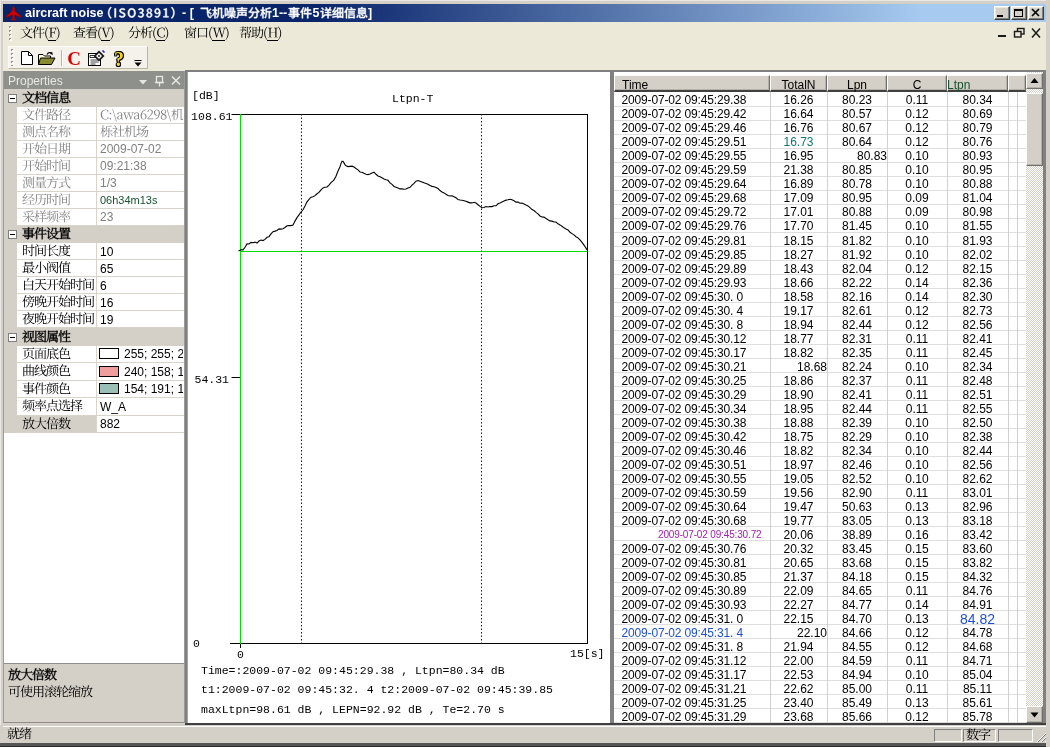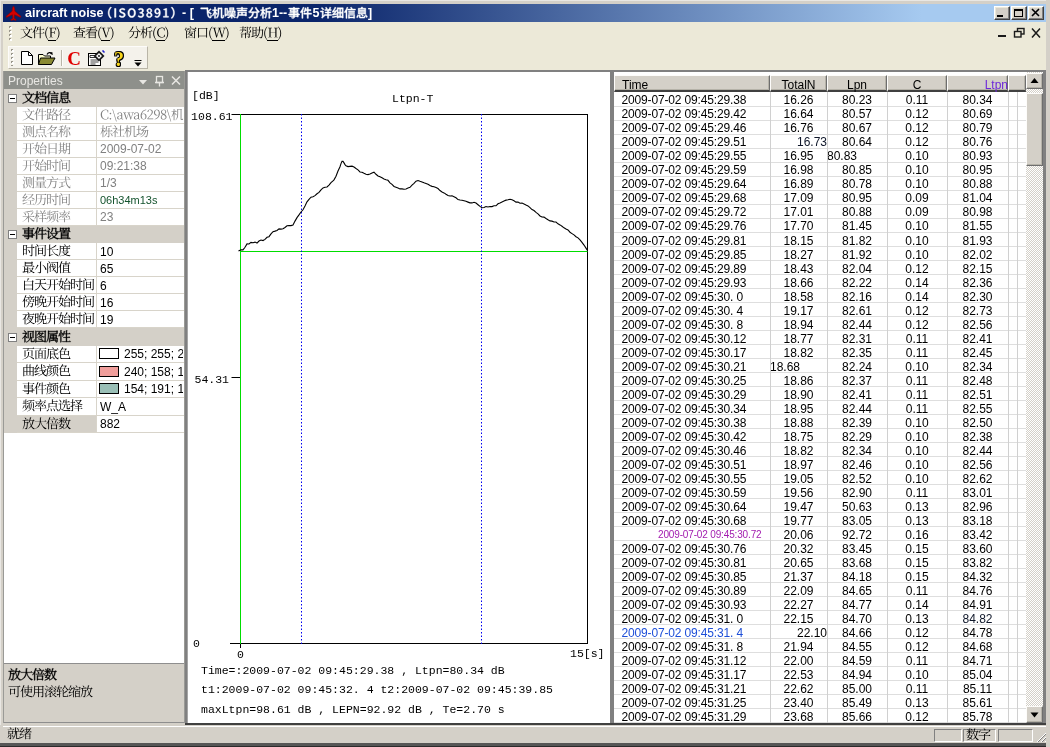--- a/index.html
+++ b/index.html
@@ -704,54 +704,54 @@
 <div style="position:absolute;left:614px;top:72px;width:429px;height:651px;background:#fff"></div>
 <div style="position:absolute;left:614px;top:75px;width:156px;height:17px;background:#d4d0c8;border:1px solid;border-color:#fdfcfa #6e6e6e #404040 #fdfcfa;border-bottom-width:2px;box-shadow:inset -1px -1px 0 #b5b2a8"></div>
 <div style="position:absolute;left:614px;top:78.6px;width:156px;height:12px;font-size:12px;line-height:12px;color:#000;padding-left:8px;text-align:left">Time</div>
 <div style="position:absolute;left:770px;top:75px;width:57px;height:17px;background:#d4d0c8;border:1px solid;border-color:#fdfcfa #6e6e6e #404040 #fdfcfa;border-bottom-width:2px;box-shadow:inset -1px -1px 0 #b5b2a8"></div>
 <div style="position:absolute;left:770px;top:78.6px;width:57px;height:12px;font-size:12px;line-height:12px;color:#000;text-align:center">TotalN</div>
 <div style="position:absolute;left:827px;top:75px;width:60px;height:17px;background:#d4d0c8;border:1px solid;border-color:#fdfcfa #6e6e6e #404040 #fdfcfa;border-bottom-width:2px;box-shadow:inset -1px -1px 0 #b5b2a8"></div>
 <div style="position:absolute;left:827px;top:78.6px;width:60px;height:12px;font-size:12px;line-height:12px;color:#000;text-align:center">Lpn</div>
 <div style="position:absolute;left:887px;top:75px;width:60px;height:17px;background:#d4d0c8;border:1px solid;border-color:#fdfcfa #6e6e6e #404040 #fdfcfa;border-bottom-width:2px;box-shadow:inset -1px -1px 0 #b5b2a8"></div>
 <div style="position:absolute;left:887px;top:78.6px;width:60px;height:12px;font-size:12px;line-height:12px;color:#000;text-align:center">C</div>
 <div style="position:absolute;left:947px;top:75px;width:61px;height:17px;background:#d4d0c8;border:1px solid;border-color:#fdfcfa #6e6e6e #404040 #fdfcfa;border-bottom-width:2px;box-shadow:inset -1px -1px 0 #b5b2a8"></div>
-<div style="position:absolute;left:947px;top:78.6px;width:61px;height:12px;font-size:12px;line-height:12px;color:#6d28d9;text-align:right">Ltpn</div>
+<div style="position:absolute;left:947px;top:78.6px;width:61px;height:12px;font-size:12px;line-height:12px;color:#14532d;text-align:left">Ltpn</div>
 <div style="position:absolute;left:1008px;top:75px;width:18px;height:17px;background:#d4d0c8;border:1px solid;border-color:#fdfcfa #6e6e6e #404040 #fdfcfa;border-bottom-width:2px;box-shadow:inset -1px -1px 0 #b5b2a8"></div>
 <div style="position:absolute;left:621.5px;top:94.3px;width:160px;height:12px;font-size:12px;line-height:12px;color:#000;white-space:pre;letter-spacing:-0.15px">2009-07-02 09:45:29.38</div>
 <div style="position:absolute;left:770px;top:94.3px;width:57px;height:12px;font-size:12px;line-height:12px;color:#000;text-align:center">16.26</div>
 <div style="position:absolute;left:827px;top:94.3px;width:60px;height:12px;font-size:12px;line-height:12px;color:#000;text-align:center">80.23</div>
 <div style="position:absolute;left:887px;top:94.3px;width:60px;height:12px;font-size:12px;line-height:12px;color:#000;text-align:center">0.11</div>
 <div style="position:absolute;left:947px;top:94.3px;width:61px;height:12px;font-size:12px;line-height:12px;color:#000;text-align:center">80.34</div>
 <div style="position:absolute;left:614px;top:105.52px;width:412px;height:1px;background:#dedede"></div>
 <div style="position:absolute;left:621.5px;top:108.32px;width:160px;height:12px;font-size:12px;line-height:12px;color:#000;white-space:pre;letter-spacing:-0.15px">2009-07-02 09:45:29.42</div>
 <div style="position:absolute;left:770px;top:108.32px;width:57px;height:12px;font-size:12px;line-height:12px;color:#000;text-align:center">16.64</div>
 <div style="position:absolute;left:827px;top:108.32px;width:60px;height:12px;font-size:12px;line-height:12px;color:#000;text-align:center">80.57</div>
 <div style="position:absolute;left:887px;top:108.32px;width:60px;height:12px;font-size:12px;line-height:12px;color:#000;text-align:center">0.12</div>
 <div style="position:absolute;left:947px;top:108.32px;width:61px;height:12px;font-size:12px;line-height:12px;color:#000;text-align:center">80.69</div>
 <div style="position:absolute;left:614px;top:119.54px;width:412px;height:1px;background:#dedede"></div>
 <div style="position:absolute;left:621.5px;top:122.34px;width:160px;height:12px;font-size:12px;line-height:12px;color:#000;white-space:pre;letter-spacing:-0.15px">2009-07-02 09:45:29.46</div>
 <div style="position:absolute;left:770px;top:122.34px;width:57px;height:12px;font-size:12px;line-height:12px;color:#000;text-align:center">16.76</div>
 <div style="position:absolute;left:827px;top:122.34px;width:60px;height:12px;font-size:12px;line-height:12px;color:#000;text-align:center">80.67</div>
 <div style="position:absolute;left:887px;top:122.34px;width:60px;height:12px;font-size:12px;line-height:12px;color:#000;text-align:center">0.12</div>
 <div style="position:absolute;left:947px;top:122.34px;width:61px;height:12px;font-size:12px;line-height:12px;color:#000;text-align:center">80.79</div>
 <div style="position:absolute;left:614px;top:133.56px;width:412px;height:1px;background:#dedede"></div>
 <div style="position:absolute;left:621.5px;top:136.36px;width:160px;height:12px;font-size:12px;line-height:12px;color:#000;white-space:pre;letter-spacing:-0.15px">2009-07-02 09:45:29.51</div>
-<div style="position:absolute;left:770px;top:136.36px;width:57px;height:12px;font-size:12px;line-height:12px;color:#0f172a;text-align:right">16.73</div>
+<div style="position:absolute;left:770px;top:136.36px;width:57px;height:12px;font-size:12px;line-height:12px;color:#0f766e;text-align:center">16.73</div>
 <div style="position:absolute;left:827px;top:136.36px;width:60px;height:12px;font-size:12px;line-height:12px;color:#000;text-align:center">80.64</div>
 <div style="position:absolute;left:887px;top:136.36px;width:60px;height:12px;font-size:12px;line-height:12px;color:#000;text-align:center">0.12</div>
 <div style="position:absolute;left:947px;top:136.36px;width:61px;height:12px;font-size:12px;line-height:12px;color:#000;text-align:center">80.76</div>
 <div style="position:absolute;left:614px;top:147.58px;width:412px;height:1px;background:#dedede"></div>
 <div style="position:absolute;left:621.5px;top:150.38px;width:160px;height:12px;font-size:12px;line-height:12px;color:#000;white-space:pre;letter-spacing:-0.15px">2009-07-02 09:45:29.55</div>
 <div style="position:absolute;left:770px;top:150.38px;width:57px;height:12px;font-size:12px;line-height:12px;color:#000;text-align:center">16.95</div>
-<div style="position:absolute;left:827px;top:150.38px;width:60px;height:12px;font-size:12px;line-height:12px;color:#000;text-align:left">80.83</div>
+<div style="position:absolute;left:827px;top:150.38px;width:60px;height:12px;font-size:12px;line-height:12px;color:#000;text-align:right">80.83</div>
 <div style="position:absolute;left:887px;top:150.38px;width:60px;height:12px;font-size:12px;line-height:12px;color:#000;text-align:center">0.10</div>
 <div style="position:absolute;left:947px;top:150.38px;width:61px;height:12px;font-size:12px;line-height:12px;color:#000;text-align:center">80.93</div>
 <div style="position:absolute;left:614px;top:161.6px;width:412px;height:1px;background:#dedede"></div>
 <div style="position:absolute;left:621.5px;top:164.4px;width:160px;height:12px;font-size:12px;line-height:12px;color:#000;white-space:pre;letter-spacing:-0.15px">2009-07-02 09:45:29.59</div>
-<div style="position:absolute;left:770px;top:164.4px;width:57px;height:12px;font-size:12px;line-height:12px;color:#000;text-align:center">16.98</div>
+<div style="position:absolute;left:770px;top:164.4px;width:57px;height:12px;font-size:12px;line-height:12px;color:#000;text-align:center">21.38</div>
 <div style="position:absolute;left:827px;top:164.4px;width:60px;height:12px;font-size:12px;line-height:12px;color:#000;text-align:center">80.85</div>
 <div style="position:absolute;left:887px;top:164.4px;width:60px;height:12px;font-size:12px;line-height:12px;color:#000;text-align:center">0.10</div>
 <div style="position:absolute;left:947px;top:164.4px;width:61px;height:12px;font-size:12px;line-height:12px;color:#000;text-align:center">80.95</div>
 <div style="position:absolute;left:614px;top:175.62px;width:412px;height:1px;background:#dedede"></div>
 <div style="position:absolute;left:621.5px;top:178.42px;width:160px;height:12px;font-size:12px;line-height:12px;color:#000;white-space:pre;letter-spacing:-0.15px">2009-07-02 09:45:29.64</div>
 <div style="position:absolute;left:770px;top:178.42px;width:57px;height:12px;font-size:12px;line-height:12px;color:#000;text-align:center">16.89</div>
 <div style="position:absolute;left:827px;top:178.42px;width:60px;height:12px;font-size:12px;line-height:12px;color:#000;text-align:center">80.78</div>
 <div style="position:absolute;left:887px;top:178.42px;width:60px;height:12px;font-size:12px;line-height:12px;color:#000;text-align:center">0.10</div>
 <div style="position:absolute;left:947px;top:178.42px;width:61px;height:12px;font-size:12px;line-height:12px;color:#000;text-align:center">80.88</div>
 <div style="position:absolute;left:614px;top:189.64px;width:412px;height:1px;background:#dedede"></div>
@@ -821,21 +821,21 @@
 <div style="position:absolute;left:887px;top:332.64px;width:60px;height:12px;font-size:12px;line-height:12px;color:#000;text-align:center">0.11</div>
 <div style="position:absolute;left:947px;top:332.64px;width:61px;height:12px;font-size:12px;line-height:12px;color:#000;text-align:center">82.41</div>
 <div style="position:absolute;left:614px;top:343.86px;width:412px;height:1px;background:#dedede"></div>
 <div style="position:absolute;left:621.5px;top:346.66px;width:160px;height:12px;font-size:12px;line-height:12px;color:#000;white-space:pre;letter-spacing:-0.15px">2009-07-02 09:45:30.17</div>
 <div style="position:absolute;left:770px;top:346.66px;width:57px;height:12px;font-size:12px;line-height:12px;color:#000;text-align:center">18.82</div>
 <div style="position:absolute;left:827px;top:346.66px;width:60px;height:12px;font-size:12px;line-height:12px;color:#000;text-align:center">82.35</div>
 <div style="position:absolute;left:887px;top:346.66px;width:60px;height:12px;font-size:12px;line-height:12px;color:#000;text-align:center">0.11</div>
 <div style="position:absolute;left:947px;top:346.66px;width:61px;height:12px;font-size:12px;line-height:12px;color:#000;text-align:center">82.45</div>
 <div style="position:absolute;left:614px;top:357.88px;width:412px;height:1px;background:#dedede"></div>
 <div style="position:absolute;left:621.5px;top:360.68px;width:160px;height:12px;font-size:12px;line-height:12px;color:#000;white-space:pre;letter-spacing:-0.15px">2009-07-02 09:45:30.21</div>
-<div style="position:absolute;left:770px;top:360.68px;width:57px;height:12px;font-size:12px;line-height:12px;color:#000;text-align:left">18.68</div>
+<div style="position:absolute;left:770px;top:360.68px;width:57px;height:12px;font-size:12px;line-height:12px;color:#000;text-align:right">18.68</div>
 <div style="position:absolute;left:827px;top:360.68px;width:60px;height:12px;font-size:12px;line-height:12px;color:#000;text-align:center">82.24</div>
 <div style="position:absolute;left:887px;top:360.68px;width:60px;height:12px;font-size:12px;line-height:12px;color:#000;text-align:center">0.10</div>
 <div style="position:absolute;left:947px;top:360.68px;width:61px;height:12px;font-size:12px;line-height:12px;color:#000;text-align:center">82.34</div>
 <div style="position:absolute;left:614px;top:371.9px;width:412px;height:1px;background:#dedede"></div>
 <div style="position:absolute;left:621.5px;top:374.7px;width:160px;height:12px;font-size:12px;line-height:12px;color:#000;white-space:pre;letter-spacing:-0.15px">2009-07-02 09:45:30.25</div>
 <div style="position:absolute;left:770px;top:374.7px;width:57px;height:12px;font-size:12px;line-height:12px;color:#000;text-align:center">18.86</div>
 <div style="position:absolute;left:827px;top:374.7px;width:60px;height:12px;font-size:12px;line-height:12px;color:#000;text-align:center">82.37</div>
 <div style="position:absolute;left:887px;top:374.7px;width:60px;height:12px;font-size:12px;line-height:12px;color:#000;text-align:center">0.11</div>
 <div style="position:absolute;left:947px;top:374.7px;width:61px;height:12px;font-size:12px;line-height:12px;color:#000;text-align:center">82.48</div>
 <div style="position:absolute;left:614px;top:385.92px;width:412px;height:1px;background:#dedede"></div>
@@ -894,21 +894,21 @@
 <div style="position:absolute;left:947px;top:500.88px;width:61px;height:12px;font-size:12px;line-height:12px;color:#000;text-align:center">82.96</div>
 <div style="position:absolute;left:614px;top:512.1px;width:412px;height:1px;background:#dedede"></div>
 <div style="position:absolute;left:621.5px;top:514.9px;width:160px;height:12px;font-size:12px;line-height:12px;color:#000;white-space:pre;letter-spacing:-0.15px">2009-07-02 09:45:30.68</div>
 <div style="position:absolute;left:770px;top:514.9px;width:57px;height:12px;font-size:12px;line-height:12px;color:#000;text-align:center">19.77</div>
 <div style="position:absolute;left:827px;top:514.9px;width:60px;height:12px;font-size:12px;line-height:12px;color:#000;text-align:center">83.05</div>
 <div style="position:absolute;left:887px;top:514.9px;width:60px;height:12px;font-size:12px;line-height:12px;color:#000;text-align:center">0.13</div>
 <div style="position:absolute;left:947px;top:514.9px;width:61px;height:12px;font-size:12px;line-height:12px;color:#000;text-align:center">83.18</div>
 <div style="position:absolute;left:614px;top:526.12px;width:412px;height:1px;background:#dedede"></div>
 <div style="position:absolute;left:658px;top:528.92px;width:160px;height:12px;font-size:10px;line-height:12px;color:#a21caf;white-space:pre;letter-spacing:-0.15px">2009-07-02 09:45:30.72</div>
 <div style="position:absolute;left:770px;top:528.92px;width:57px;height:12px;font-size:12px;line-height:12px;color:#000;text-align:center">20.06</div>
-<div style="position:absolute;left:827px;top:528.92px;width:60px;height:12px;font-size:12px;line-height:12px;color:#000;text-align:center">92.72</div>
+<div style="position:absolute;left:827px;top:528.92px;width:60px;height:12px;font-size:12px;line-height:12px;color:#000;text-align:center">38.89</div>
 <div style="position:absolute;left:887px;top:528.92px;width:60px;height:12px;font-size:12px;line-height:12px;color:#000;text-align:center">0.16</div>
 <div style="position:absolute;left:947px;top:528.92px;width:61px;height:12px;font-size:12px;line-height:12px;color:#000;text-align:center">83.42</div>
 <div style="position:absolute;left:614px;top:540.14px;width:412px;height:1px;background:#dedede"></div>
 <div style="position:absolute;left:621.5px;top:542.94px;width:160px;height:12px;font-size:12px;line-height:12px;color:#000;white-space:pre;letter-spacing:-0.15px">2009-07-02 09:45:30.76</div>
 <div style="position:absolute;left:770px;top:542.94px;width:57px;height:12px;font-size:12px;line-height:12px;color:#000;text-align:center">20.32</div>
 <div style="position:absolute;left:827px;top:542.94px;width:60px;height:12px;font-size:12px;line-height:12px;color:#000;text-align:center">83.45</div>
 <div style="position:absolute;left:887px;top:542.94px;width:60px;height:12px;font-size:12px;line-height:12px;color:#000;text-align:center">0.15</div>
 <div style="position:absolute;left:947px;top:542.94px;width:61px;height:12px;font-size:12px;line-height:12px;color:#000;text-align:center">83.60</div>
 <div style="position:absolute;left:614px;top:554.16px;width:412px;height:1px;background:#dedede"></div>
 <div style="position:absolute;left:621.5px;top:556.96px;width:160px;height:12px;font-size:12px;line-height:12px;color:#000;white-space:pre;letter-spacing:-0.15px">2009-07-02 09:45:30.81</div>
@@ -932,21 +932,21 @@
 <div style="position:absolute;left:621.5px;top:599.02px;width:160px;height:12px;font-size:12px;line-height:12px;color:#000;white-space:pre;letter-spacing:-0.15px">2009-07-02 09:45:30.93</div>
 <div style="position:absolute;left:770px;top:599.02px;width:57px;height:12px;font-size:12px;line-height:12px;color:#000;text-align:center">22.27</div>
 <div style="position:absolute;left:827px;top:599.02px;width:60px;height:12px;font-size:12px;line-height:12px;color:#000;text-align:center">84.77</div>
 <div style="position:absolute;left:887px;top:599.02px;width:60px;height:12px;font-size:12px;line-height:12px;color:#000;text-align:center">0.14</div>
 <div style="position:absolute;left:947px;top:599.02px;width:61px;height:12px;font-size:12px;line-height:12px;color:#000;text-align:center">84.91</div>
 <div style="position:absolute;left:614px;top:610.24px;width:412px;height:1px;background:#dedede"></div>
 <div style="position:absolute;left:621.5px;top:613.04px;width:160px;height:12px;font-size:12px;line-height:12px;color:#000;white-space:pre;letter-spacing:-0.15px">2009-07-02 09:45:31. 0</div>
 <div style="position:absolute;left:770px;top:613.04px;width:57px;height:12px;font-size:12px;line-height:12px;color:#000;text-align:center">22.15</div>
 <div style="position:absolute;left:827px;top:613.04px;width:60px;height:12px;font-size:12px;line-height:12px;color:#000;text-align:center">84.70</div>
 <div style="position:absolute;left:887px;top:613.04px;width:60px;height:12px;font-size:12px;line-height:12px;color:#000;text-align:center">0.13</div>
-<div style="position:absolute;left:947px;top:613.04px;width:61px;height:12px;font-size:12px;line-height:12px;color:#0f172a;text-align:center">84.82</div>
+<div style="position:absolute;left:947px;top:613.04px;width:61px;height:12px;font-size:14px;line-height:12px;color:#1d4ed8;text-align:center">84.82</div>
 <div style="position:absolute;left:614px;top:624.26px;width:412px;height:1px;background:#dedede"></div>
 <div style="position:absolute;left:621.5px;top:627.06px;width:160px;height:12px;font-size:12px;line-height:12px;color:#1d4ed8;white-space:pre;letter-spacing:-0.15px">2009-07-02 09:45:31. 4</div>
 <div style="position:absolute;left:770px;top:627.06px;width:57px;height:12px;font-size:12px;line-height:12px;color:#000;text-align:right">22.10</div>
 <div style="position:absolute;left:827px;top:627.06px;width:60px;height:12px;font-size:12px;line-height:12px;color:#000;text-align:center">84.66</div>
 <div style="position:absolute;left:887px;top:627.06px;width:60px;height:12px;font-size:12px;line-height:12px;color:#000;text-align:center">0.12</div>
 <div style="position:absolute;left:947px;top:627.06px;width:61px;height:12px;font-size:12px;line-height:12px;color:#000;text-align:center">84.78</div>
 <div style="position:absolute;left:614px;top:638.28px;width:412px;height:1px;background:#dedede"></div>
 <div style="position:absolute;left:621.5px;top:641.08px;width:160px;height:12px;font-size:12px;line-height:12px;color:#000;white-space:pre;letter-spacing:-0.15px">2009-07-02 09:45:31. 8</div>
 <div style="position:absolute;left:770px;top:641.08px;width:57px;height:12px;font-size:12px;line-height:12px;color:#000;text-align:center">21.94</div>
 <div style="position:absolute;left:827px;top:641.08px;width:60px;height:12px;font-size:12px;line-height:12px;color:#000;text-align:center">84.55</div>

